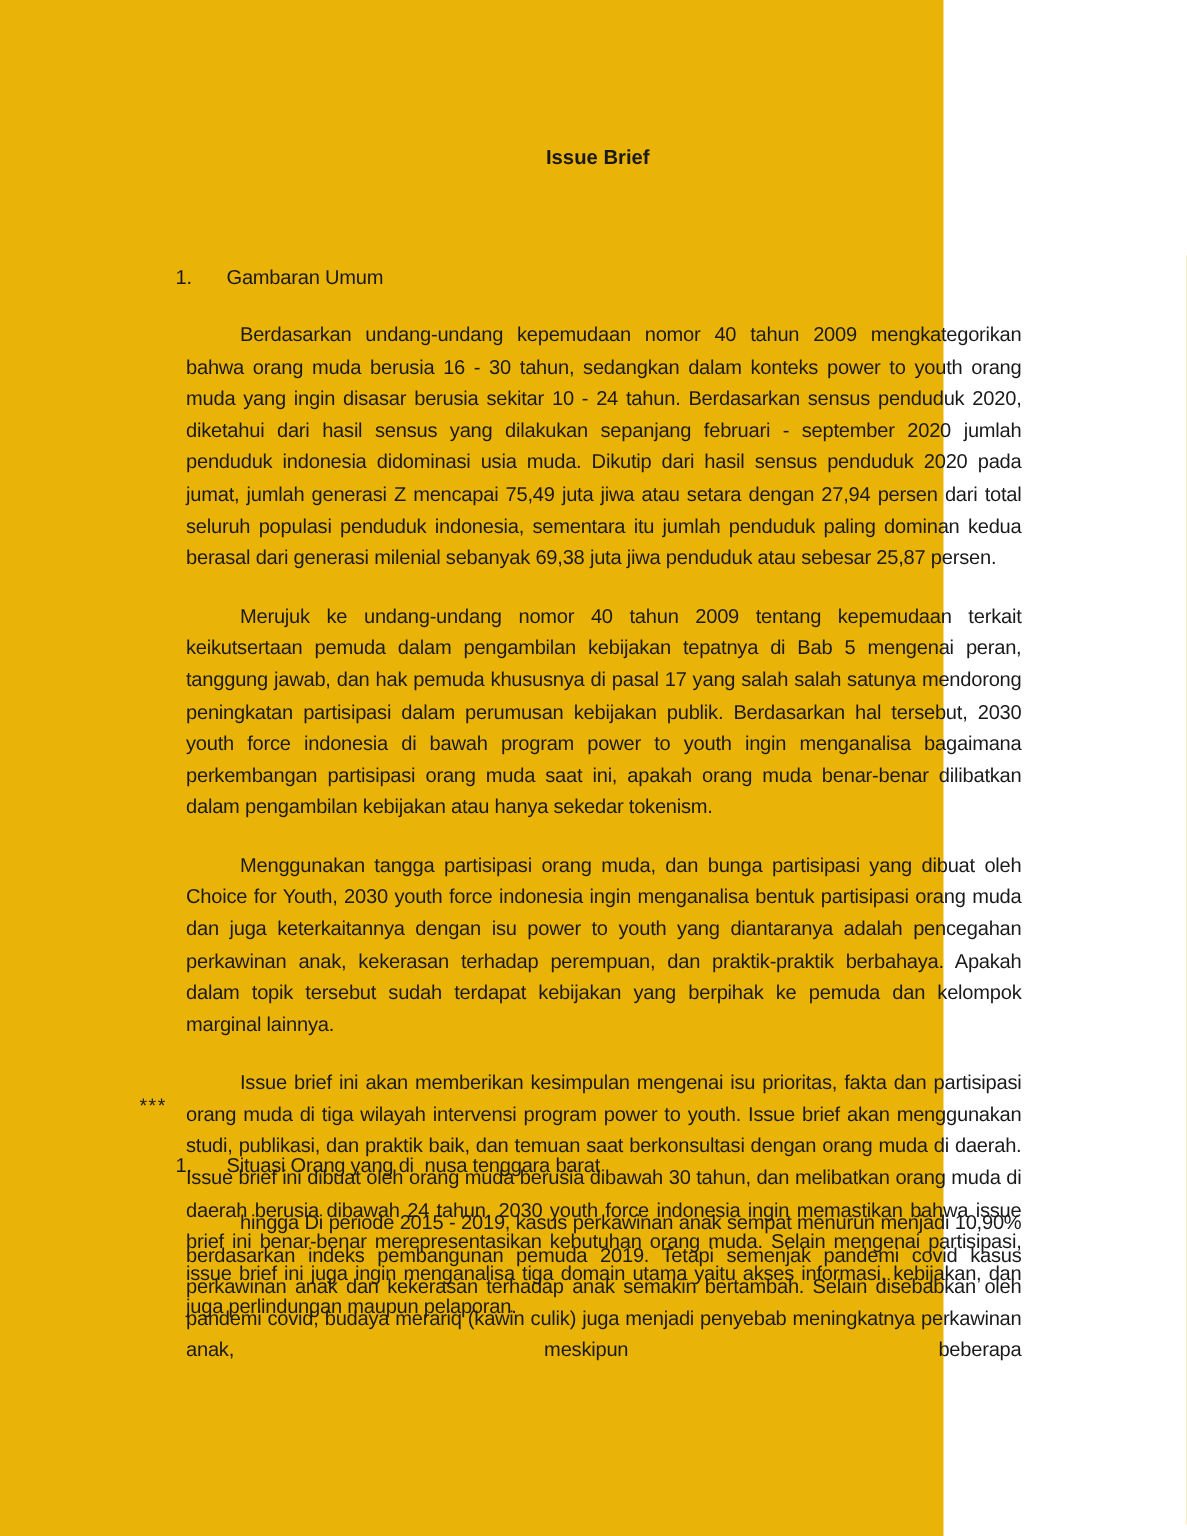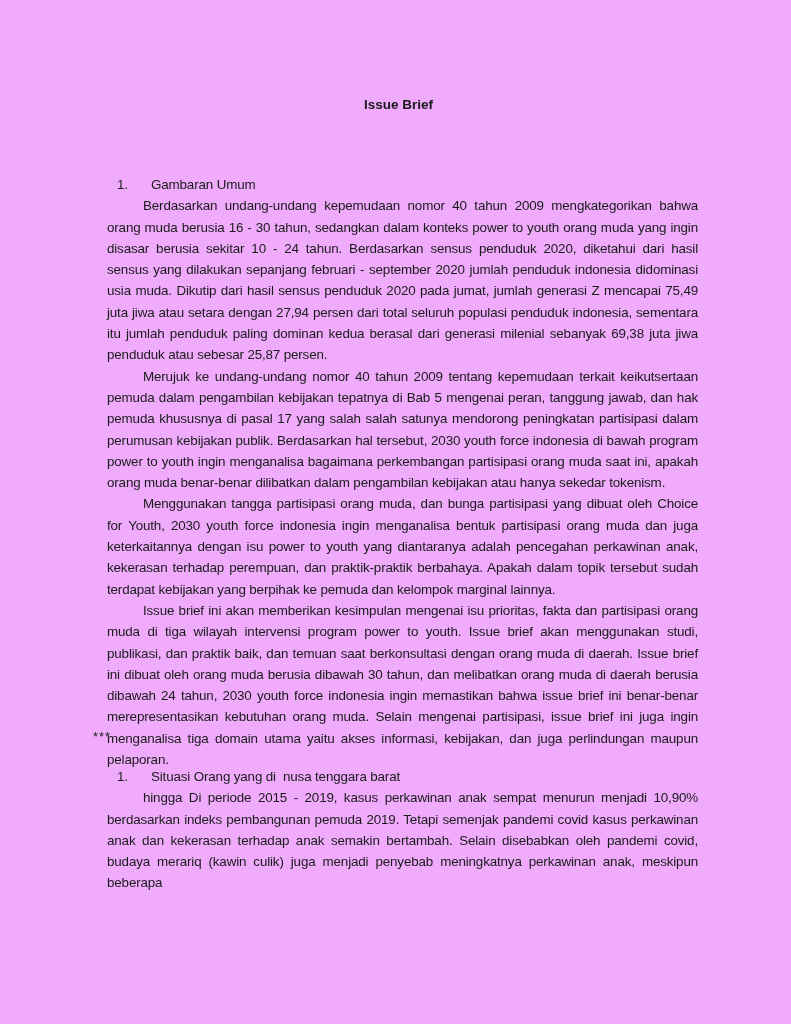--- a/index.html
+++ b/index.html
@@ -11,22 +11,22 @@
       width: 791px;
       height: 1024px;
       position: relative;
       overflow: hidden;
       font-family: "Liberation Sans", "DejaVu Sans", sans-serif;
       color: #1a1a1a;
     }
     .page {
       position: absolute;
       left: 0; top: 0;
-      width: 791px; height: 1024px;
-      background: #f0abfc;
+      width: 629px; height: 1024px;
+      background: #eab308;
     }
     .title {
       position: absolute;
       top: 96px;
       left: 0;
       width: 797px;
       text-align: center;
       font-weight: bold;
       font-size: 13.5px;
       line-height: 18px;
@@ -44,21 +44,21 @@
     .heading {
       display: flex;
       margin: 0;
     }
     .heading .num {
       width: 34px;
       padding-left: 10px;
       box-sizing: content-box;
     }
     .para {
-      margin: 0;
+      margin: 17px;
       text-align: justify;
       text-indent: 36px;
     }
     .para.last-left { text-align-last: left; }
     .separator {
       position: absolute;
       left: 93px;
       top: 728px;
       font-size: 13px;
       line-height: 18px;

